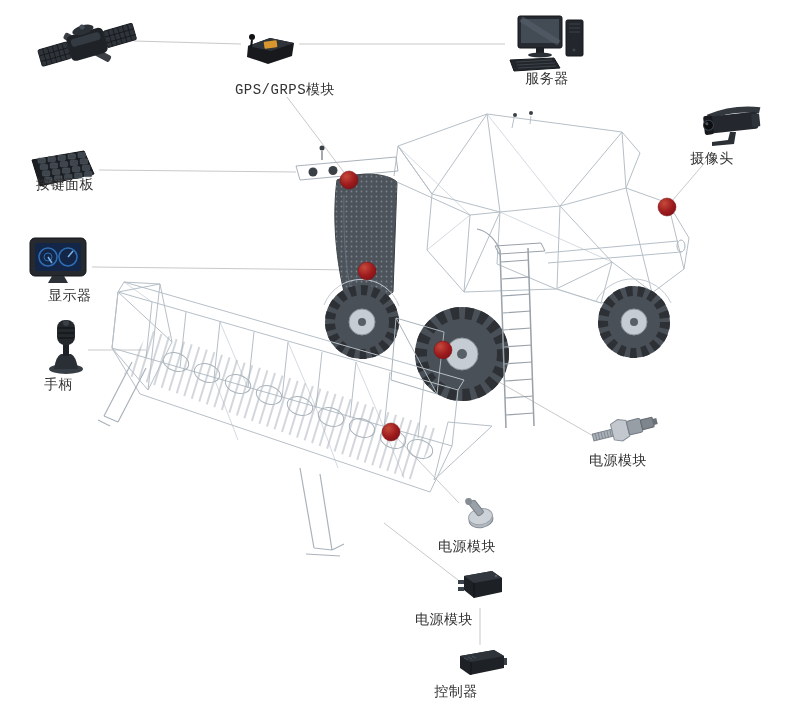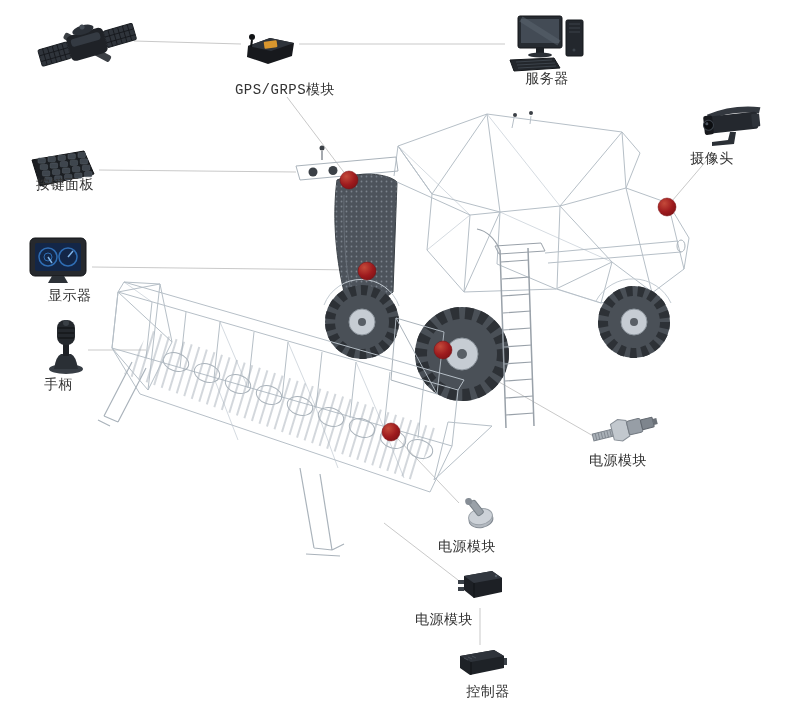--- a/index.html
+++ b/index.html
@@ -308,15 +308,15 @@
 
 <div class="lbl center" style="left:285px; top:81px">GPS/GRPS模块</div>
 <div class="lbl center" style="left:547px; top:70px">服务器</div>
 <div class="lbl center" style="left:712px; top:150px">摄像头</div>
 <div class="lbl" style="left:36px;  top:176px">按键面板</div>
 <div class="lbl" style="left:48px;  top:287px">显示器</div>
 <div class="lbl" style="left:44px;  top:376px">手柄</div>
 <div class="lbl center" style="left:618px; top:452px">电源模块</div>
 <div class="lbl center" style="left:467px; top:538px">电源模块</div>
 <div class="lbl center" style="left:444px; top:611px">电源模块</div>
-<div class="lbl center" style="left:488px; top:683px">控制器</div>
+<div class="lbl center" style="left:456px; top:683px">控制器</div>
 
 </div>
 
 </body></html>

